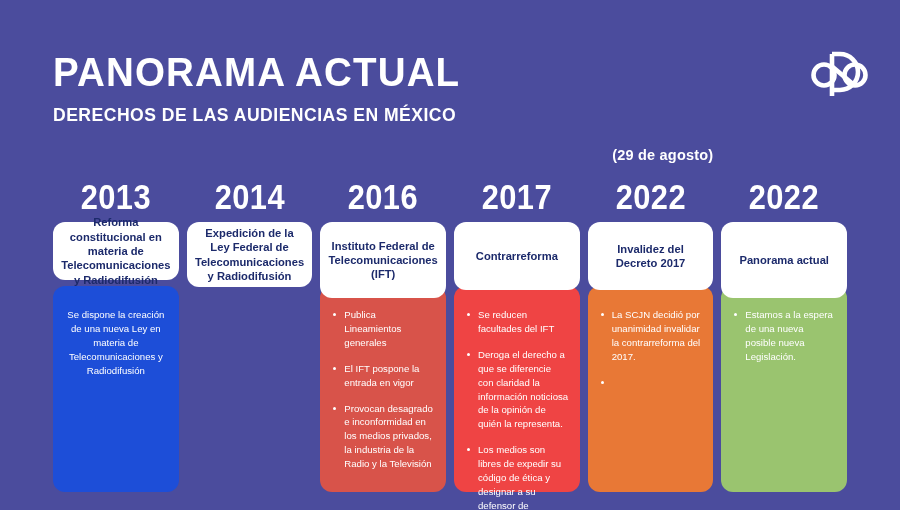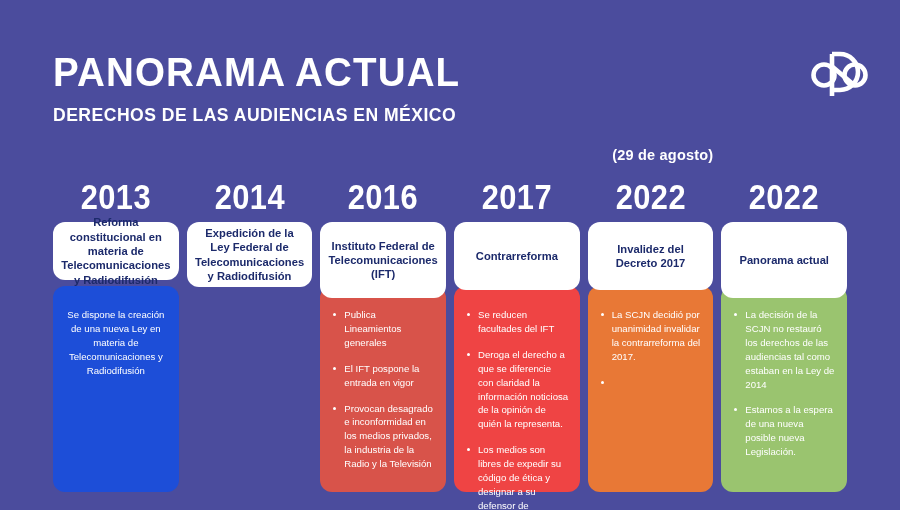--- a/index.html
+++ b/index.html
@@ -281,21 +281,20 @@
         </div>
       </div>
       <div class="column">
         <div class="col-year">2022</div>
         <div class="card">
           <div class="card-head" style="height: 76px;">
             <div class="card-head-text">Panorama actual</div>
           </div>
           <div class="card-body" style="background: rgb(154, 196, 111); top: 64px; padding-top: 22px;">
             <ul class="bullets">
-              <li>La decisión de la SCJN no restauró los derechos de las audiencias tal como estaban en la Ley de 2014</li>
               <li>Estamos a la espera de una nueva posible nueva Legislación.</li>
             </ul>
           </div>
         </div>
       </div>
     </div>
 
 </div>
 
 </body></html>

